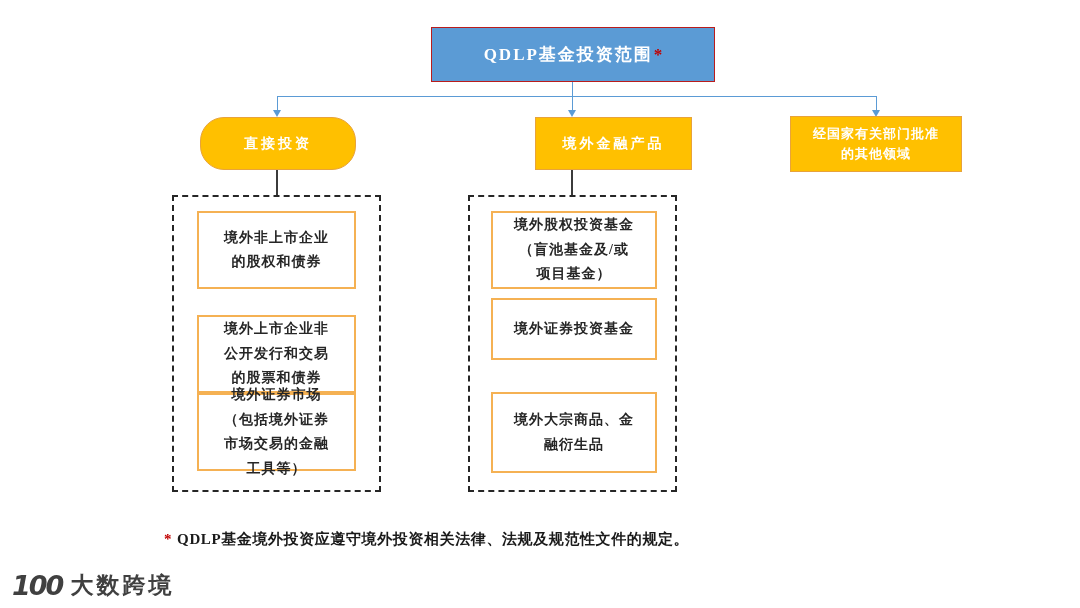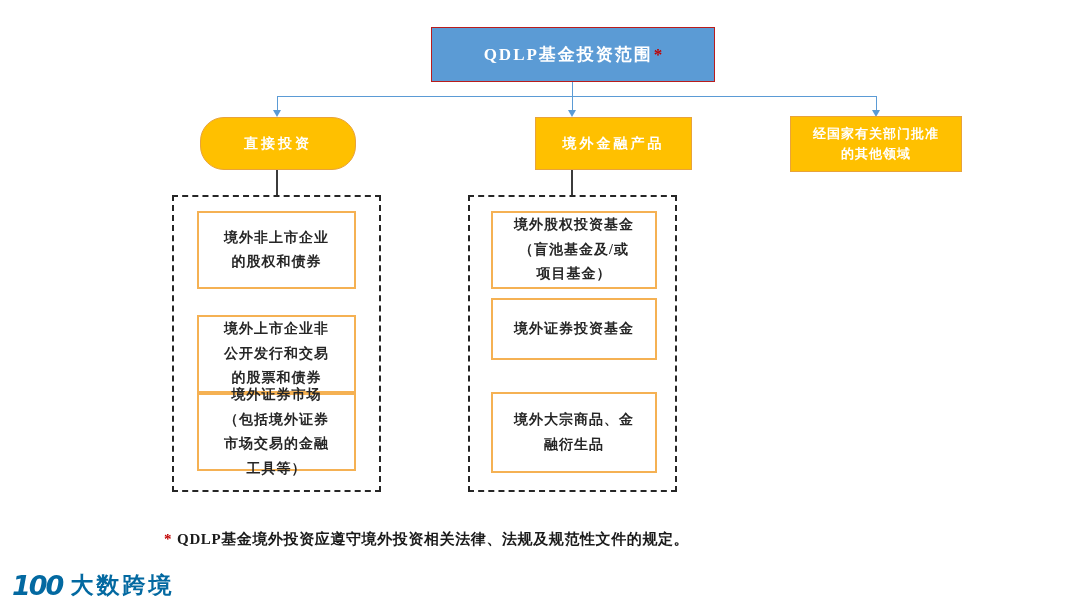--- a/index.html
+++ b/index.html
@@ -62,21 +62,21 @@
   .i-m3 { top:392px; height:81px; }
   
   .footnote {
     position:absolute; left:164px; top:530px; color:#1a1a1a;
     font-size:15px; font-weight:600; letter-spacing:0.6px; white-space:nowrap;
   }
   .footnote .note-mark { color:#C00000; font-weight:bold; margin-right:5px; }
   
   .watermark {
     position:absolute; left:12px; top:570px; display:flex; align-items:center;
-    color:#0369a1; user-select:none;
+    color:#404040; user-select:none;
   }
   .watermark .wm-icon {
     font-family:"DejaVu Sans","Liberation Sans",sans-serif;
     font-style:italic; font-weight:bold; font-size:27px; letter-spacing:-2px; margin-right:8px;
   }
   .watermark .wm-brand {
     font-family:"DejaVu Sans","Liberation Sans",sans-serif;
     font-weight:bold; font-size:23px; letter-spacing:3px;
   }
 </style>

